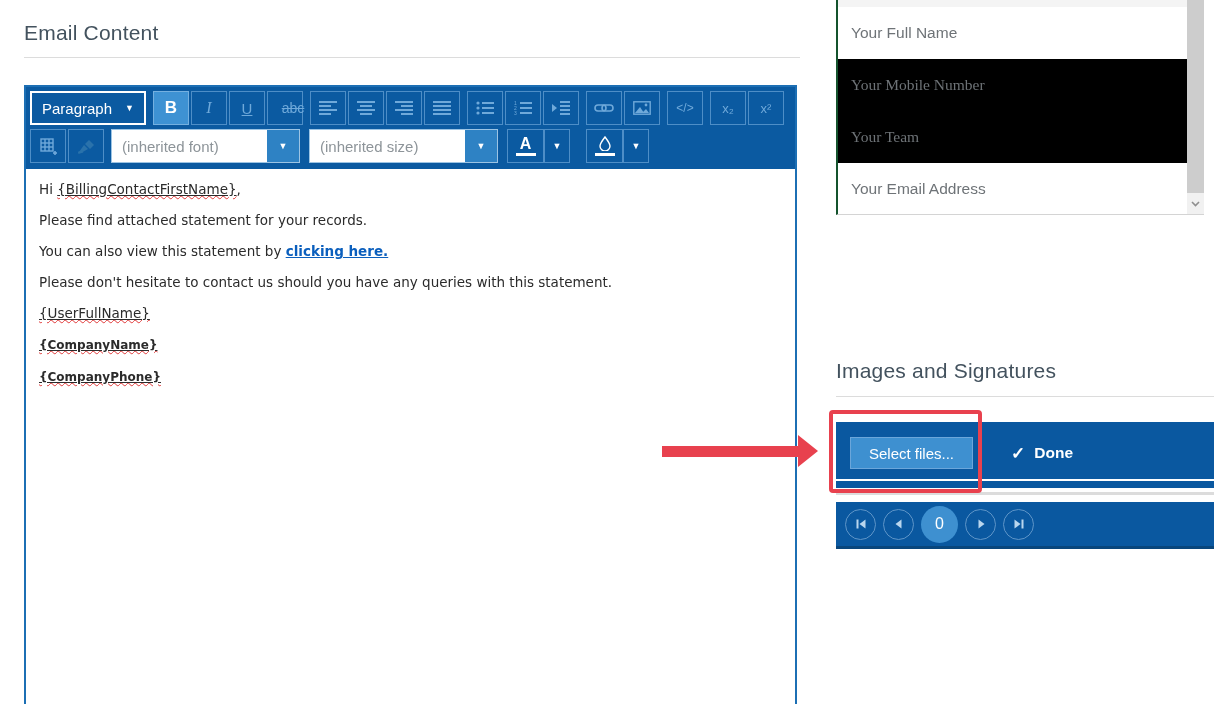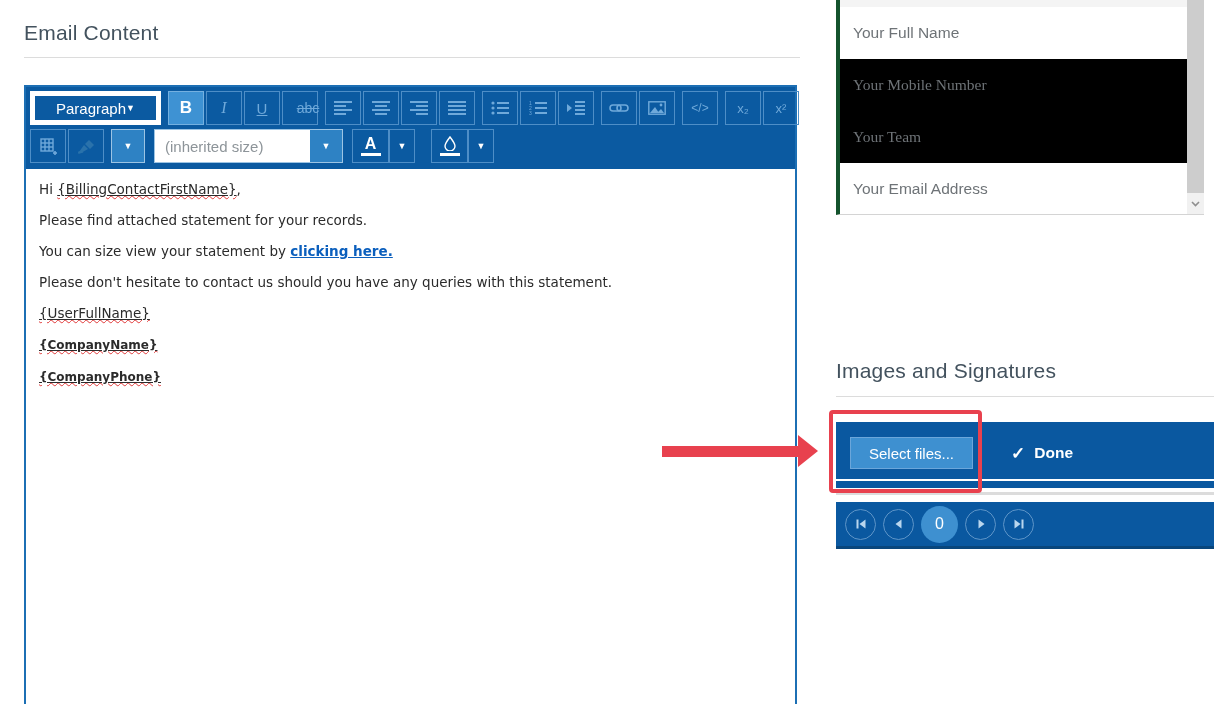--- a/index.html
+++ b/index.html
@@ -24,22 +24,22 @@
             font-size:15px; background:transparent; position:relative; }
   .tb-btn + .tb-btn { margin-left:2px; }
   .tb-btn.active { background:#3e92d3; color:#fff; border-color:#74b0e0; }
   .tb-btn svg { display:block; }
   .bold-t { font-weight:bold; font-size:17px; }
   .ital-t { font-style:italic; font-family:"Liberation Serif", serif; font-size:16px; }
   .und-t  { text-decoration:underline; font-size:15px; }
   .strike-t { text-decoration:line-through; font-size:14px;padding-left:16px; }
   .subsup { font-size:13px; }
 
-  .para-dd { width:132px; height:34px; border:5px solid #ffffff; color:#fff;
-             display:flex; align-items:center; padding:0 21px; font-size:15px; margin-right:7px; }
+  .para-dd { width:132px; height:34px; border:2px solid #ffffff; color:#fff;
+             display:flex; align-items:center; padding:0 10px; font-size:15px; margin-right:7px; }
   .para-dd .dd-arrow { margin-left:auto; font-size:9px; color:#fff; }
 
   .combo { display:flex; height:34px; border:1px solid #9cc4e4; margin-right:9px; }
   .combo-input { width:155px; background:#fff; color:#8d9499; font-size:15px;
                  display:flex; align-items:center; padding-left:10px; }
   .combo-arrow { width:32px; background:#2e82c4; color:#fff; display:flex;
                  align-items:center; justify-content:center; font-size:9px; }
 
   .split { display:flex; margin-right:16px; }
   .split .seg { width:37px; height:34px; border:1px solid #4e8ec7; display:flex;
@@ -51,21 +51,21 @@
   .editor-body { background:#fff; padding:11px 13px; font-family:"DejaVu Sans", sans-serif;
                  font-size:13.5px; color:#2b2b2b; }
   .editor-body p { margin:0 0 13px 0; line-height:18px; }
   .spell { text-decoration:underline wavy #e03a3a; text-decoration-thickness:1px; }
   .uline { text-decoration:underline;text-align:right; }
   .bold-field { font-weight:bold; font-size:12px; }
   .body-link { color:#0b5fbd; text-decoration:underline; cursor:pointer;font-weight:bold; }
 
   
   .field-list { position:absolute; left:836px; top:0; width:368px; height:215px;
-                border-left:4px solid #14532d; border-bottom:1px solid #d4d4d4;
+                border-left:2px solid #14532d; border-bottom:1px solid #d4d4d4;
                 background:#fff; overflow:hidden; }
   .partial-row { height:7px; background:#f4f4f4; width:351px; }
   .field-row { height:52px; width:351px; display:flex; align-items:center; padding-left:13px;
                font-size:15.5px; color:#6e7377; }
   .field-row.alt { background:#000000;font-family:Liberation Serif, serif; }
   .vscroll { position:absolute; right:0; top:0; width:17px; height:215px; background:#f1f1f1; }
   .vthumb { position:absolute; left:0; top:0; width:17px; height:193px; background:#cdcdcd; }
   .vbtn { position:absolute; left:0; bottom:0; width:17px; height:22px; background:#f1f1f1;
           display:flex; align-items:center; justify-content:center; }
   .vbtn svg { display:block; }
@@ -257,20 +257,21 @@
                 <g fill="#2a72ab">
                   <polygon points="8,6 12,2 17,7 13,11"></polygon>
                   <polygon points="2,14 7,7 11,11 4,15"></polygon>
                   <rect x="1" y="13.2" width="5" height="2.2" transform="rotate(-18 3 14)"></rect>
                 </g>
               </svg>
           </div>
         </div>
 
         <div class="combo">
+          <div class="combo-input">(inherited font)</div>
           <div class="combo-arrow">▼</div>
         </div>
 
         <div class="combo">
           <div class="combo-input">(inherited size)</div>
           <div class="combo-arrow">▼</div>
         </div>
 
         <div class="split">
           <div class="seg">
@@ -292,21 +293,21 @@
           <div class="seg seg-arrow">
             <span>▼</span>
           </div>
         </div>
       </div>
     </div>
 
     <div class="editor-body">
       <p><span>Hi </span><span class="spell"><span class="uline">{BillingContactFirstName}</span></span><span>,</span></p>
       <p>Please find attached statement for your records.</p>
-      <p><span>You can size view your statement by </span><span class="body-link">clicking here.</span></p>
+      <p><span>You can also view this statement by </span><span class="body-link">clicking here.</span></p>
       <p>Please don't hesitate to contact us should you have any queries with this statement.</p>
       <p><span class="spell"><span class="uline">{UserFullName}</span></span></p>
       <p><span class="spell bold-field"><span class="uline">{CompanyName}</span></span></p>
       <p><span class="spell bold-field"><span class="uline">{CompanyPhone}</span></span></p>
     </div>
   </div>
 
   <div class="field-list">
     <div class="partial-row"></div>
     <div class="field-row">Your Full Name</div>

